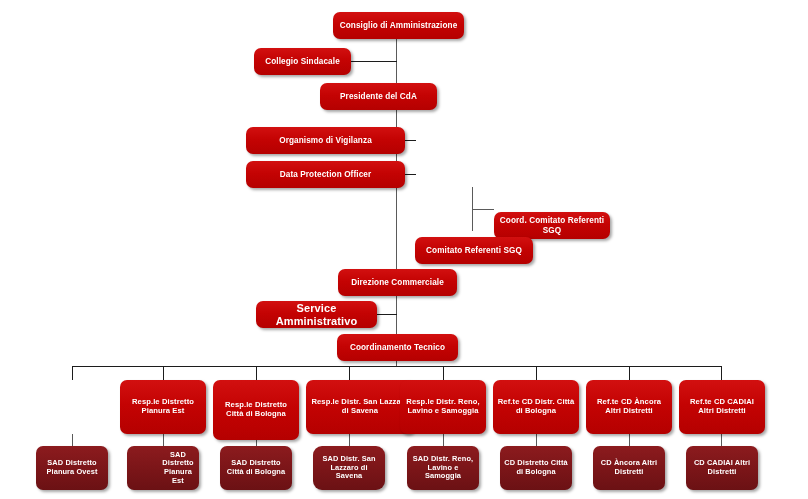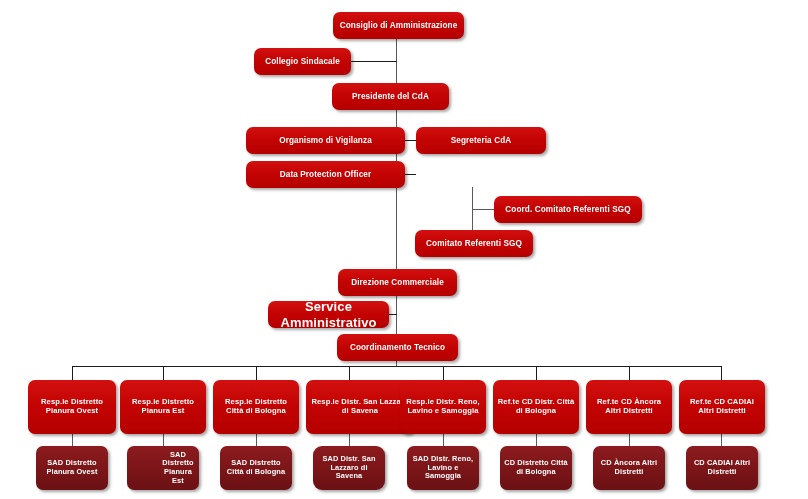--- a/index.html
+++ b/index.html
@@ -78,42 +78,40 @@
   <div class="line v" style="left:349px;top:434px;height:12px;"></div>
   <div class="line v" style="left:443px;top:434px;height:12px;"></div>
   <div class="line v" style="left:536px;top:434px;height:12px;"></div>
   <div class="line v" style="left:629px;top:434px;height:12px;"></div>
   <div class="line v" style="left:721px;top:434px;height:12px;"></div>
 
   <div class="node" style="left:333px;top:12px;width:131px;height:27px;font-size:8.2px;">Consiglio di Amministrazione</div>
 
   <div class="node" style="left:254px;top:48px;width:97px;height:27px;font-size:8.2px;">Collegio Sindacale</div>
 
-  <div class="node" style="left:332px;top:83px;width:117px;height:27px;font-size:8.2px;">Presidente del CdA</div>
+  <div class="node" style="left:320px;top:83px;width:117px;height:27px;font-size:8.2px;">Presidente del CdA</div>
 
   <div class="node" style="left:246px;top:127px;width:159px;height:27px;font-size:8.2px;">Organismo di Vigilanza</div>
 
-  <div class="node" style="left:416px;top:127px;width:130px;height:27px;font-size:8.2px;">Segreteria CdA</div>
 
   <div class="node" style="left:246px;top:161px;width:159px;height:27px;font-size:8.2px;">Data Protection Officer</div>
 
 
-  <div class="node" style="left:494px;top:196px;width:148px;height:27px;font-size:8.2px;">Coord. Comitato Referenti SGQ</div>
+  <div class="node" style="left:494px;top:212px;width:116px;height:27px;font-size:8.2px;">Coord. Comitato Referenti SGQ</div>
 
-  <div class="node" style="left:415px;top:230px;width:118px;height:27px;font-size:8.2px;">Comitato Referenti SGQ</div>
+  <div class="node" style="left:415px;top:237px;width:118px;height:27px;font-size:8.2px;">Comitato Referenti SGQ</div>
 
   <div class="node" style="left:338px;top:269px;width:119px;height:27px;font-size:8.2px;">Direzione Commerciale</div>
 
-  <div class="node" style="left:268px;top:301px;width:121px;height:27px;font-size:13px;">Service Amministrativo</div>
+  <div class="node" style="left:256px;top:301px;width:121px;height:27px;font-size:11px;">Service Amministrativo</div>
 
   <div class="node" style="left:337px;top:334px;width:121px;height:27px;font-size:8.2px;">Coordinamento Tecnico</div>
 
-  <div class="node" style="left:28px;top:380px;width:88px;height:54px;font-size:7.6px;">Resp.le Distretto Pianura Ovest</div>
   <div class="node" style="left:120px;top:380px;width:86px;height:54px;font-size:7.6px;">Resp.le Distretto Pianura Est</div>
-  <div class="node" style="left:213px;top:380px;width:86px;height:54px;font-size:7.6px;">Resp.le Distretto Città di Bologna</div>
+  <div class="node" style="left:213px;top:380px;width:86px;height:60px;font-size:7.6px;">Resp.le Distretto Città di Bologna</div>
   <div class="node" style="left:306px;top:380px;width:108px;height:54px;font-size:7.6px;">Resp.le Distr. San Lazzaro di Savena</div>
   <div class="node" style="left:400px;top:380px;width:86px;height:54px;font-size:7.6px;">Resp.le Distr. Reno, Lavino e Samoggia</div>
   <div class="node" style="left:493px;top:380px;width:86px;height:54px;font-size:7.6px;">Ref.te CD Distr. Città di Bologna</div>
   <div class="node" style="left:586px;top:380px;width:86px;height:54px;font-size:7.6px;">Ref.te CD Àncora Altri Distretti</div>
   <div class="node" style="left:679px;top:380px;width:86px;height:54px;font-size:7.6px;">Ref.te CD CADIAI Altri Distretti</div>
 
   <div class="node dark" style="left:36px;top:446px;width:72px;height:44px;font-size:7.4px;">SAD Distretto Pianura Ovest</div>
   <div class="node dark" style="left:127px;top:446px;width:72px;height:44px;font-size:7.4px;padding-left:34px;">SAD Distretto Pianura Est</div>
   <div class="node dark" style="left:220px;top:446px;width:72px;height:44px;font-size:7.4px;">SAD Distretto Città di Bologna</div>
   <div class="node dark" style="left:313px;top:446px;width:72px;height:44px;font-size:7.4px;border-radius:9px;">SAD Distr. San Lazzaro di Savena</div>

